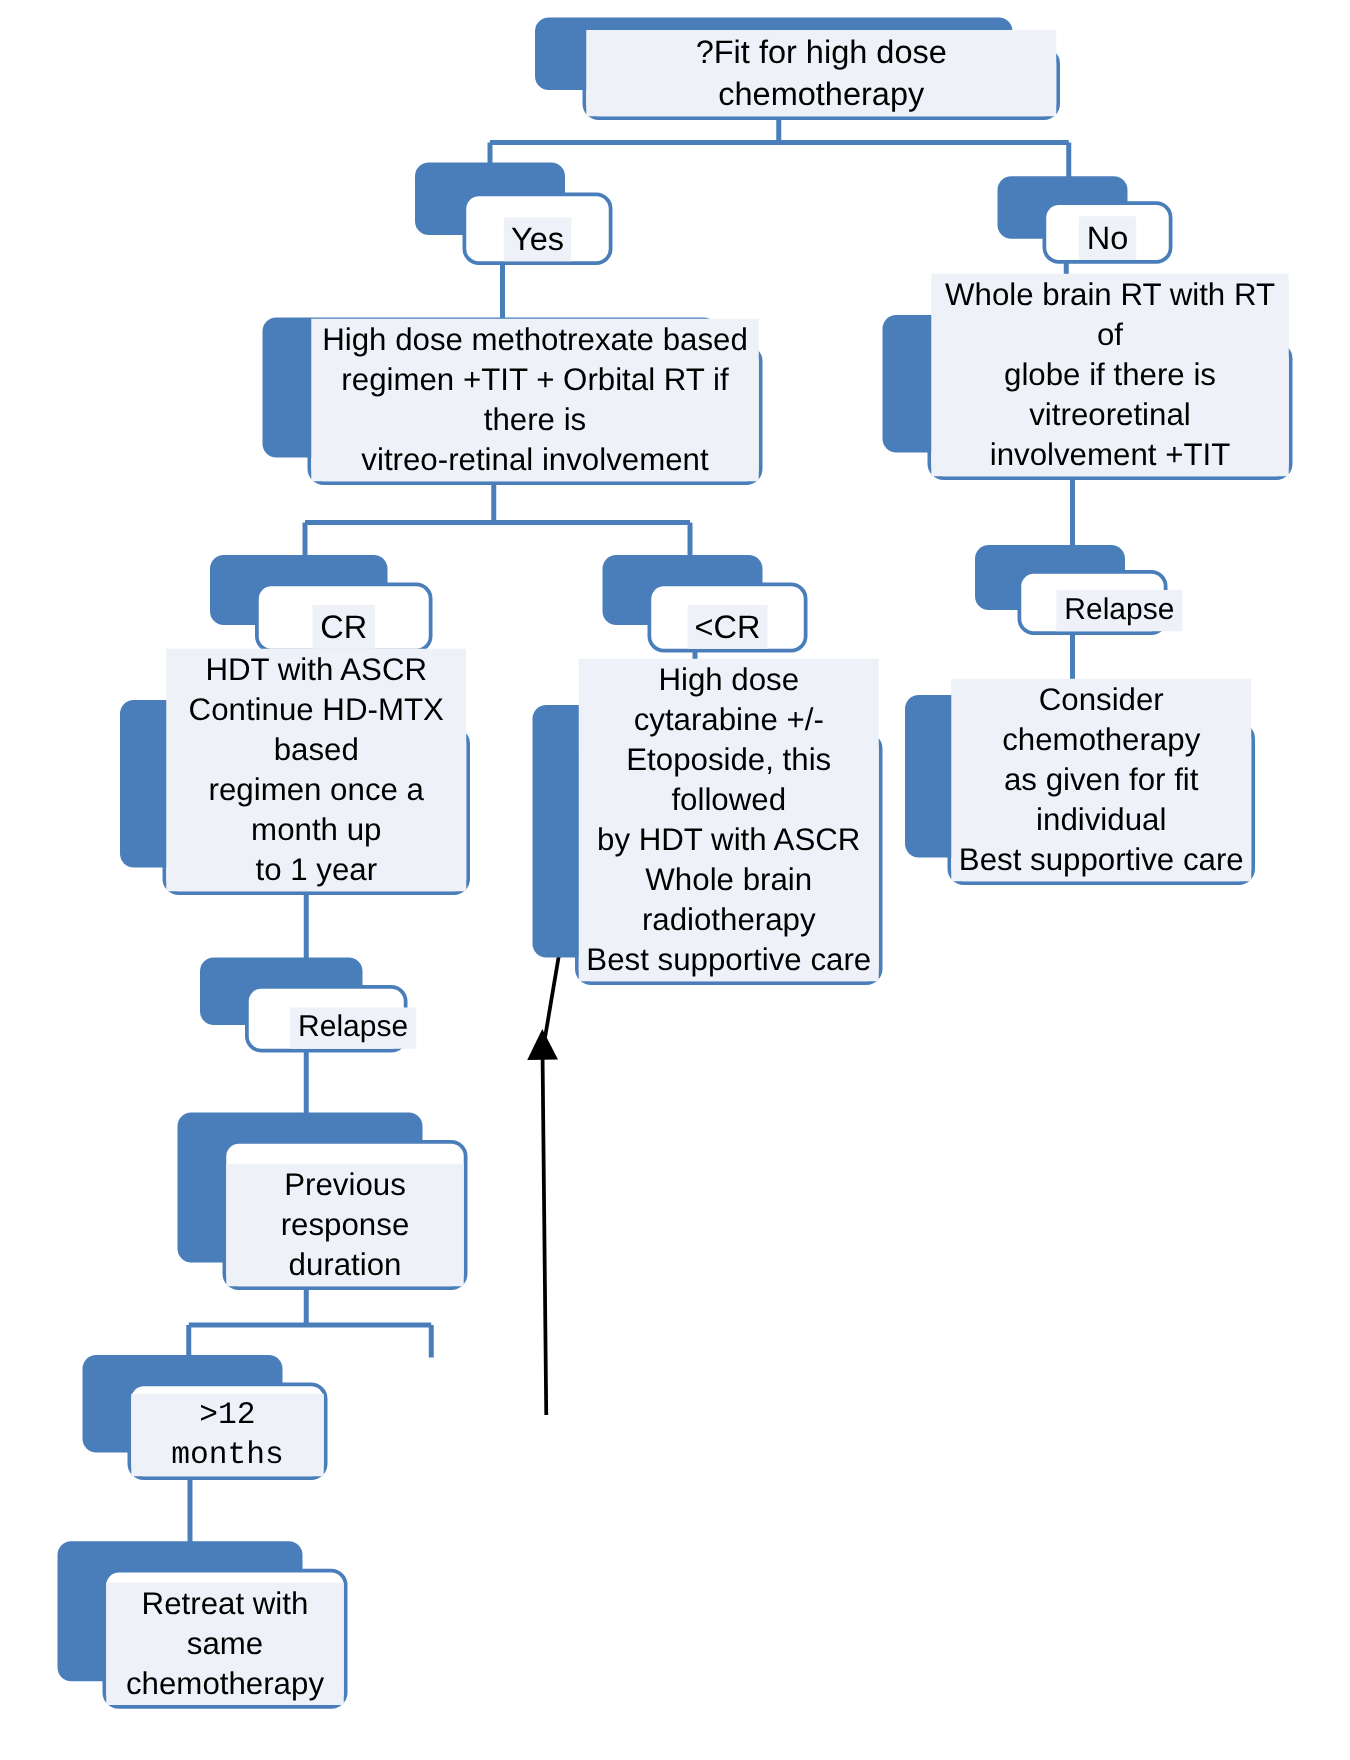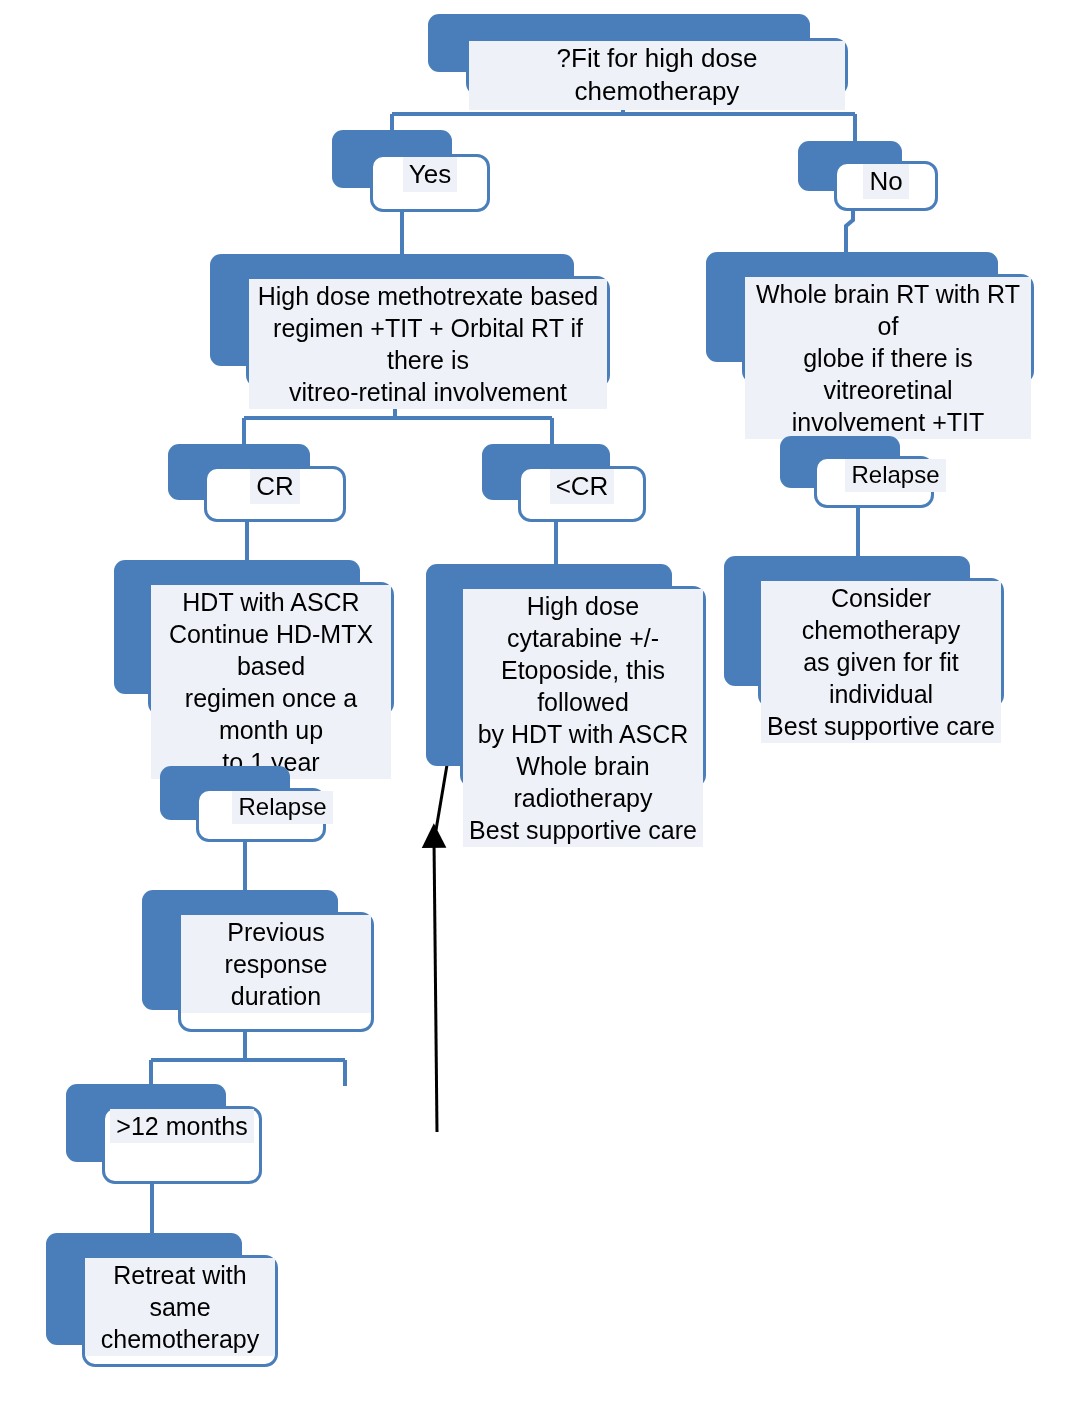--- a/index.html
+++ b/index.html
@@ -36,21 +36,21 @@
     background: #4a7ebb;
     border-radius: 11px;
   }
   .node .card {
     position: absolute;
     background: #ffffff;
     border: 3px solid #4a7ebb;
     border-radius: 13px;
     box-sizing: border-box;
     display: flex;
-    align-items: flex-start;
+    align-items: flex-end;
     justify-content: center;
   }
   .node .txt {
     display: block;
     text-align: center;
     color: #000000;
     background: #eef2f8;
     line-height: 1.28;
     white-space: pre-line;
     padding: 1px 6px;
@@ -167,21 +167,21 @@
     </div>
   </div>
 
   <div class="node" style="left:780px; top:436px; width:154px; height:72px;">
     <div class="shadow" style="width:120px; height:52px;"></div>
     <div class="card" style="left:34px; top:20px; width:120px; height:52px;">
       <span class="txt t-small">Relapse</span>
     </div>
   </div>
 
-  <div class="node" style="left:114px; top:560px; width:228px; height:156px;">
+  <div class="node" style="left:96px; top:560px; width:228px; height:156px;">
     <div class="shadow" style="width:246px; height:134px;"></div>
     <div class="card" style="left:34px; top:22px; width:246px; height:134px;">
       <span class="txt t-med">HDT with ASCR
 Continue HD-MTX based
 regimen once a month up
 to 1 year</span>
     </div>
   </div>
 
   <div class="node" style="left:426px; top:564px; width:280px; height:224px;">
@@ -214,21 +214,21 @@
   </div>
 
   <div class="node" style="left:142px; top:890px; width:232px; height:142px;">
     <div class="shadow" style="width:196px; height:120px;"></div>
     <div class="card" style="left:36px; top:22px; width:196px; height:120px;">
       <span class="txt t-med">Previous response
 duration</span>
     </div>
   </div>
 
-  <div class="node" style="left:66px; top:1084px; width:196px; height:100px;">
+  <div class="node" style="left:66px; top:1084px; width:196px; height:100px;font-family:Liberation Mono, monospace;">
     <div class="shadow" style="width:160px; height:78px;"></div>
     <div class="card" style="left:36px; top:22px; width:160px; height:78px;">
       <span class="txt t-med">&gt;12 months</span>
     </div>
   </div>
 
 
   <div class="node" style="left:46px; top:1233px; width:232px; height:172px;">
     <div class="shadow" style="width:196px; height:112px;"></div>
     <div class="card" style="left:36px; top:22px; width:196px; height:112px;">

